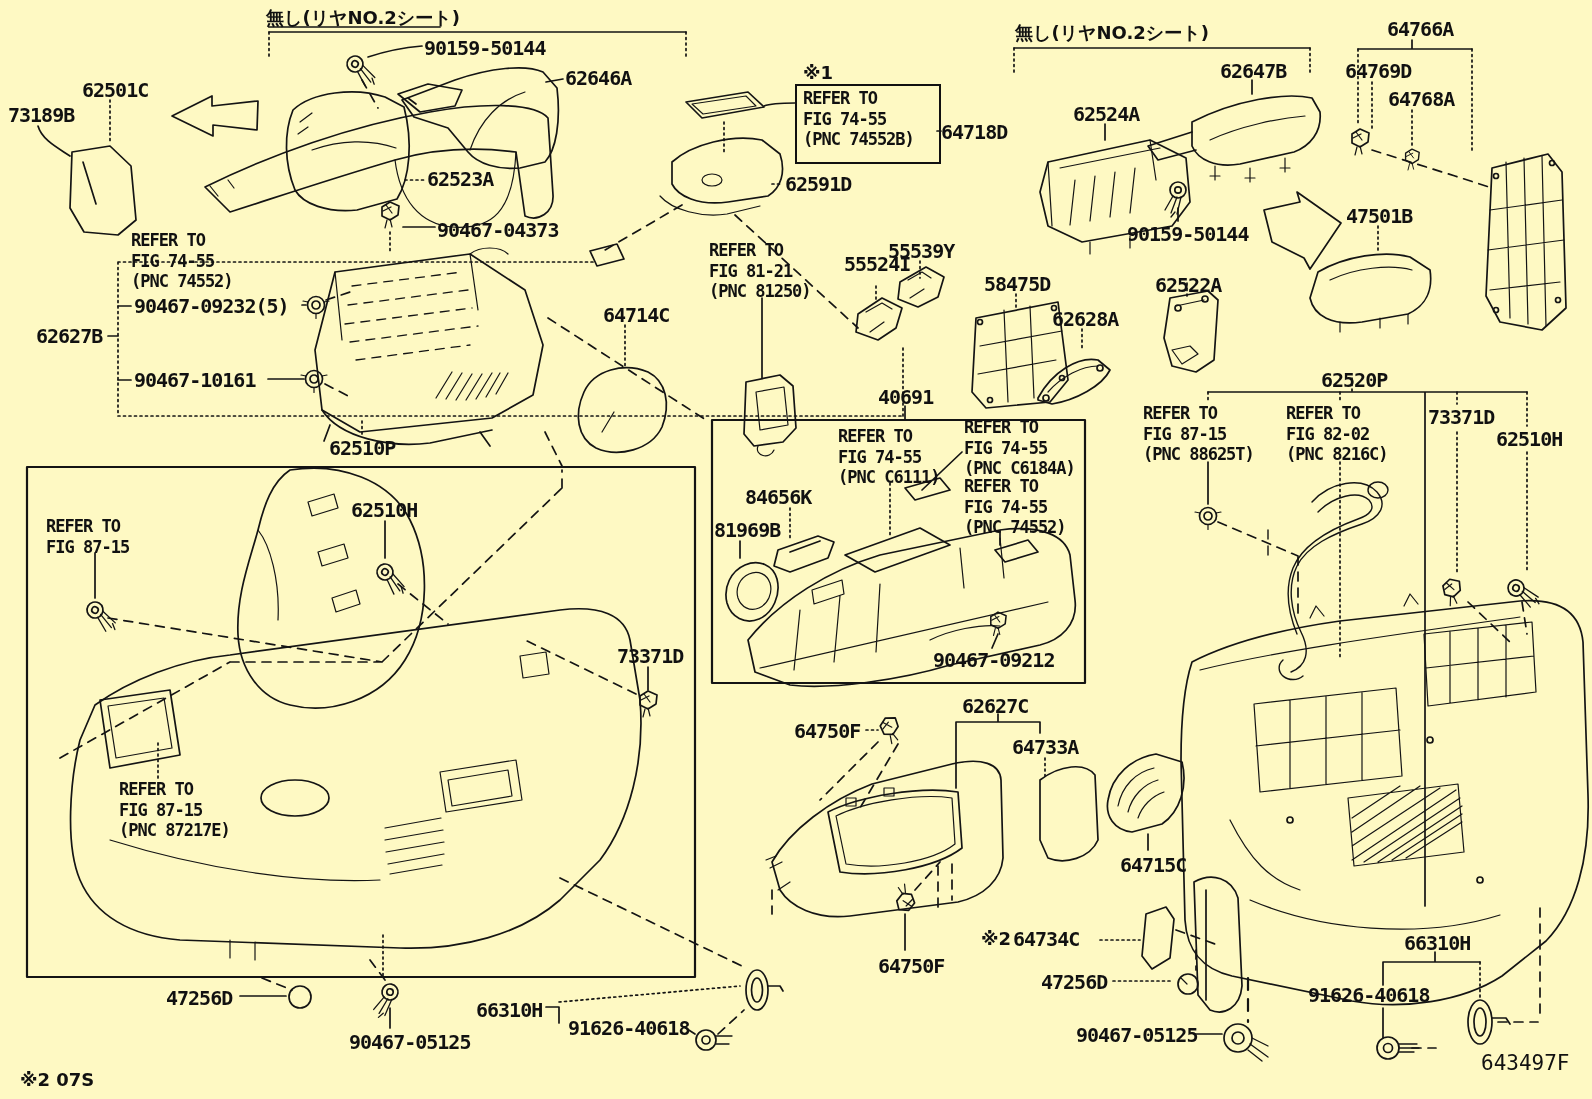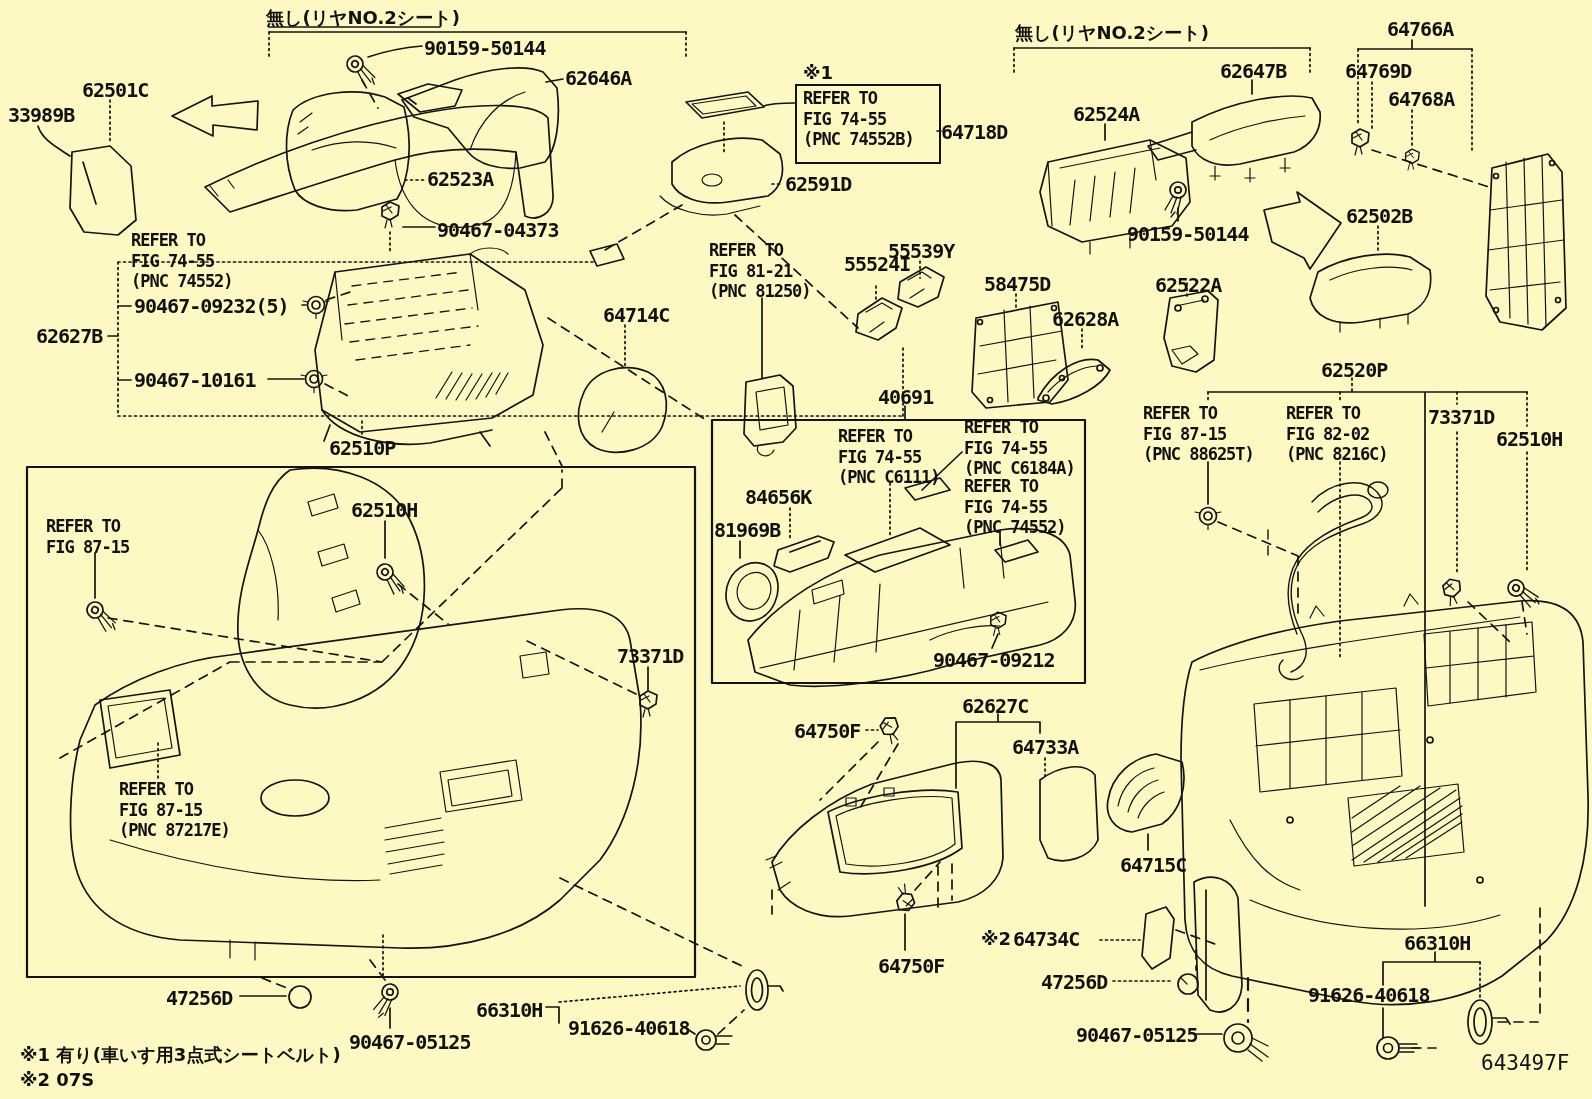--- a/index.html
+++ b/index.html
@@ -394,21 +394,21 @@
           <path d="M768,986 h12 l3,5"></path>
         </g>
     <path stroke-dasharray="9 7" d="M718,1034 L744,1010 M560,878 L746,968"></path>
   </g>
 </svg>
 
 <div class="hdr" style="left:266px;top:6px">無し(リヤNO.2シート)</div>
 <div class="pn" style="left:424px;top:36px">90159-50144</div>
 <div class="pn" style="left:565px;top:66px">62646A</div>
 <div class="pn" style="left:82px;top:78px">62501C</div>
-<div class="pn" style="left:8px;top:103px">33989B</div>
+<div class="pn" style="left:8px;top:103px">73189B</div>
 <div class="pn" style="left:427px;top:167px">62523A</div>
 <div class="note" style="left:803px;top:62px">※1</div>
 <div class="refbox" style="left:795px;top:84px;width:142px;height:76px"></div>
 <div class="rf" style="left:803px;top:88px">REFER TO
 FIG 74-55
 (PNC 74552B)</div>
 <div class="pn" style="left:941px;top:120px">64718D</div>
 <div class="pn" style="left:785px;top:172px">62591D</div>
 <div class="pn" style="left:437px;top:218px">90467-04373</div>
 <div class="rf" style="left:131px;top:230px">REFER TO
@@ -428,22 +428,22 @@
 <div class="pn" style="left:1052px;top:307px">62628A</div>
 <div class="pn" style="left:878px;top:385px">40691</div>
 <div class="pn" style="left:1155px;top:273px">62522A</div>
 <div class="pn" style="left:1127px;top:222px">90159-50144</div>
 <div class="pn" style="left:1073px;top:102px">62524A</div>
 <div class="pn" style="left:1220px;top:59px">62647B</div>
 <div class="hdr" style="left:1015px;top:21px">無し(リヤNO.2シート)</div>
 <div class="pn" style="left:1387px;top:17px">64766A</div>
 <div class="pn" style="left:1345px;top:59px">64769D</div>
 <div class="pn" style="left:1388px;top:87px">64768A</div>
-<div class="pn" style="left:1346px;top:204px">62502B</div>
-<div class="pn" style="left:1321px;top:358px">62520P</div>
+<div class="pn" style="left:1346px;top:204px">47501B</div>
+<div class="pn" style="left:1321px;top:368px">62520P</div>
 <div class="rf" style="left:1143px;top:403px">REFER TO
 FIG 87-15
 (PNC 88625T)</div>
 <div class="rf" style="left:1286px;top:403px">REFER TO
 FIG 82-02
 (PNC 8216C)</div>
 <div class="pn" style="left:1428px;top:405px">73371D</div>
 <div class="pn" style="left:1496px;top:427px">62510H</div>
 <div class="rf" style="left:46px;top:516px">REFER TO
 FIG 87-15</div>
@@ -473,16 +473,15 @@
 <div class="pn" style="left:1120px;top:853px">64715C</div>
 <div class="pn" style="left:1041px;top:970px">47256D</div>
 <div class="pn" style="left:1076px;top:1023px">90467-05125</div>
 <div class="pn" style="left:1404px;top:931px">66310H</div>
 <div class="pn" style="left:1308px;top:983px">91626-40618</div>
 <div class="code" style="left:1481px;top:1051px">643497F</div>
 <div class="pn" style="left:166px;top:986px">47256D</div>
 <div class="pn" style="left:349px;top:1030px">90467-05125</div>
 <div class="pn" style="left:476px;top:998px">66310H</div>
 <div class="pn" style="left:568px;top:1016px">91626-40618</div>
-<div class="note" style="left:20px;top:1043px">※1 有り(車いす用3点式シートベルト)</div>
 <div class="note" style="left:20px;top:1069px">※2 07S</div>
 
 </div>
 
 </body></html>

